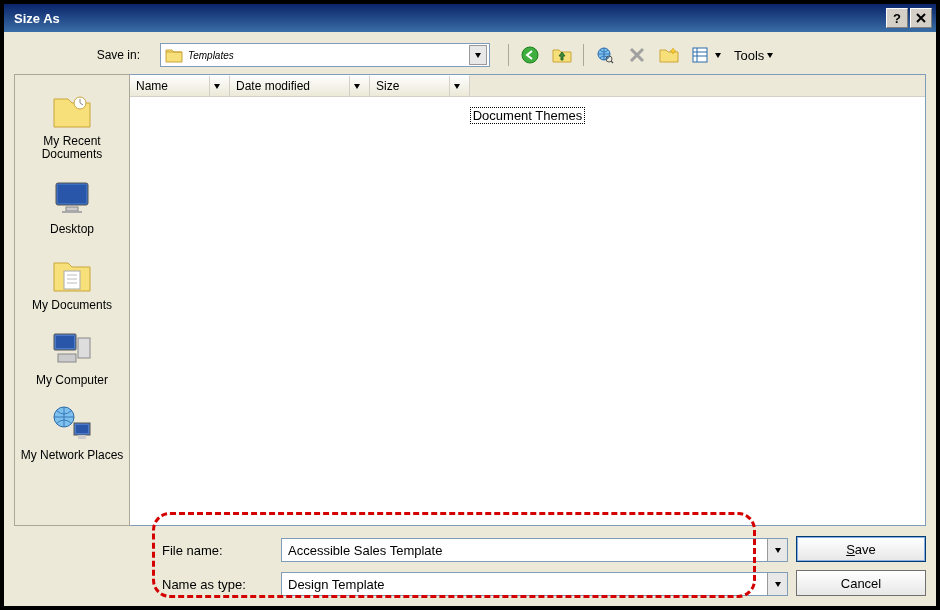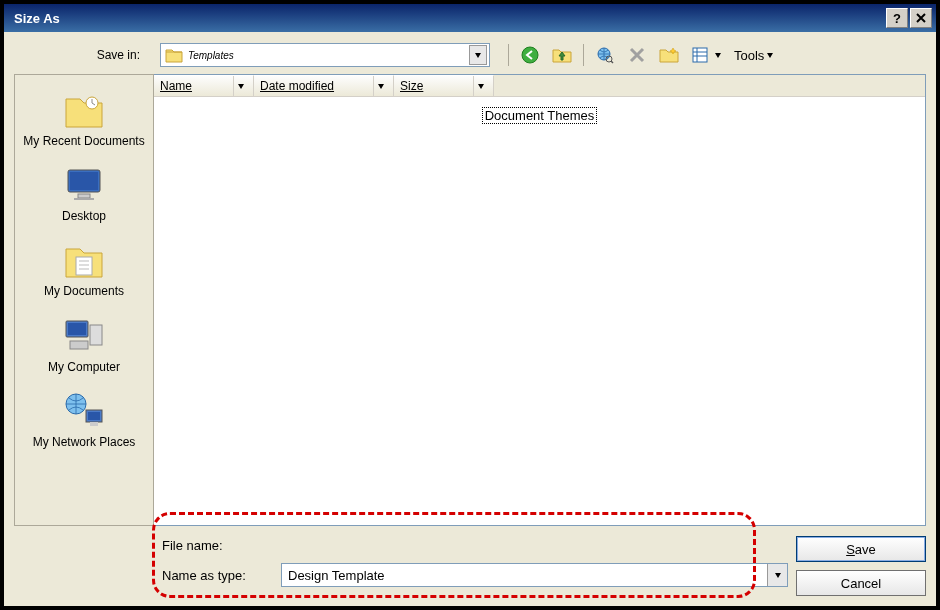--- a/index.html
+++ b/index.html
@@ -15,26 +15,26 @@
   .savein-combo { flex: 0 0 330px; height: 24px; background: #fff; border: 1px solid #7f9db9; display: flex; align-items:center; padding: 0 2px 0 4px; gap: 5px; }
   .savein-combo .foldericon { width: 18px; height: 16px; }
   .savein-combo .text { flex:1; font-size: 10px; font-style: italic; }
   .savein-combo .ddbtn { width: 18px; height: 20px; background: #e8e8e8; border: 1px solid #999; display:flex; align-items:center; justify-content:center; }
   .toolbar { display: flex; align-items: center; gap: 6px; margin-left: 10px; }
   .toolbar .sep { width: 1px; height: 22px; background: #aca899; margin: 0 2px; }
   .toolbar .tbutton { width: 26px; height: 24px; display:flex; align-items:center; justify-content:center; cursor:pointer; border-radius:3px; }
   .toolbar .tools { font-size: 13px; display:flex; align-items:center; gap:3px; cursor:pointer; padding: 0 4px; }
   .caret { width:0; height:0; border-left:3px solid transparent; border-right:3px solid transparent; border-top:5px solid #000; }
   .middle { display: flex; flex: 1; gap: 0; margin-top: 4px; min-height:0; }
-  .places { width: 140px; background: #ece9d8; border: 1px solid #aca899; display:flex; flex-direction:column; align-items:center; gap: 6px; padding: 8px 4px; }
+  .places { width: 116px; background: #ece9d8; border: 1px solid #aca899; display:flex; flex-direction:column; align-items:center; gap: 6px; padding: 8px 4px; }
   .place { display:flex; flex-direction:column; align-items:center; gap:4px; cursor:pointer; text-align:center; font-size:12px; line-height:1.1; padding: 4px 0; width: 100%; }
   .place .picon { width: 48px; height: 44px; display:flex; align-items:center; justify-content:center; }
   .filearea { flex:1; background: #fff; border: 1px solid #7f9db9; border-left: none; display:flex; flex-direction:column; }
   .colheaders { display:flex; height: 22px; background: #ece9d8; border-bottom: 1px solid #d4d0c8; }
-  .colh { display:flex; align-items:center; border-right:1px solid #d4d0c8; padding: 0 6px; font-size: 12px; background: linear-gradient(#fdfdfd,#ece9d8); border-top:1px solid #fff;text-decoration:underline; }
+  .colh { display:flex; align-items:center; border-right:1px solid #d4d0c8; padding: 0 6px; font-size: 12px; background: linear-gradient(#fdfdfd,#ece9d8); border-top:1px solid #fff; }
   .colh .dd { width: 14px; height: 100%; border-left:1px solid #d4d0c8; margin-left: auto; display:flex; align-items:center; justify-content:center; }
   .filelist { flex:1; padding: 6px; }
   .fileitem { display:flex; align-items:center; gap: 4px; font-size: 13px; height: 20px; flex-direction: column; }
   .fileitem.focus .ftext { border: 1px dotted #000; padding: 0 2px; }
   .fileitem .ftext { padding: 0 2px; }
   .bottom { display:flex; gap: 8px; margin-top: 6px; align-items: flex-start; }
   .placescol-spacer { width: 140px; }
   .fields { flex:1; display:flex; flex-direction:column; gap: 10px; padding-top: 6px; }
   .frow { display:flex; align-items:center; gap: 24px; }
   .frow .flabel { width: 95px; font-size: 13px; }
@@ -214,20 +214,26 @@
           </div>
         </div>
       </div>
     </div>
 
     <div class="bottom">
       <div class="placescol-spacer"></div>
       <div class="fields">
         <div class="frow">
           <div class="flabel">File name:</div>
+          <div class="fcombo">
+            <input type="text" value="Accessible Sales Template" style="">
+            <div class="ddbtn">
+                <span class="caret"></span>
+              </div>
+          </div>
         </div>
         <div class="frow">
           <div class="flabel">Name as type:</div>
           <div class="fcombo">
             <input type="text" value="Design Template" style="">
             <div class="ddbtn">
                 <span class="caret"></span>
               </div>
           </div>
         </div>

